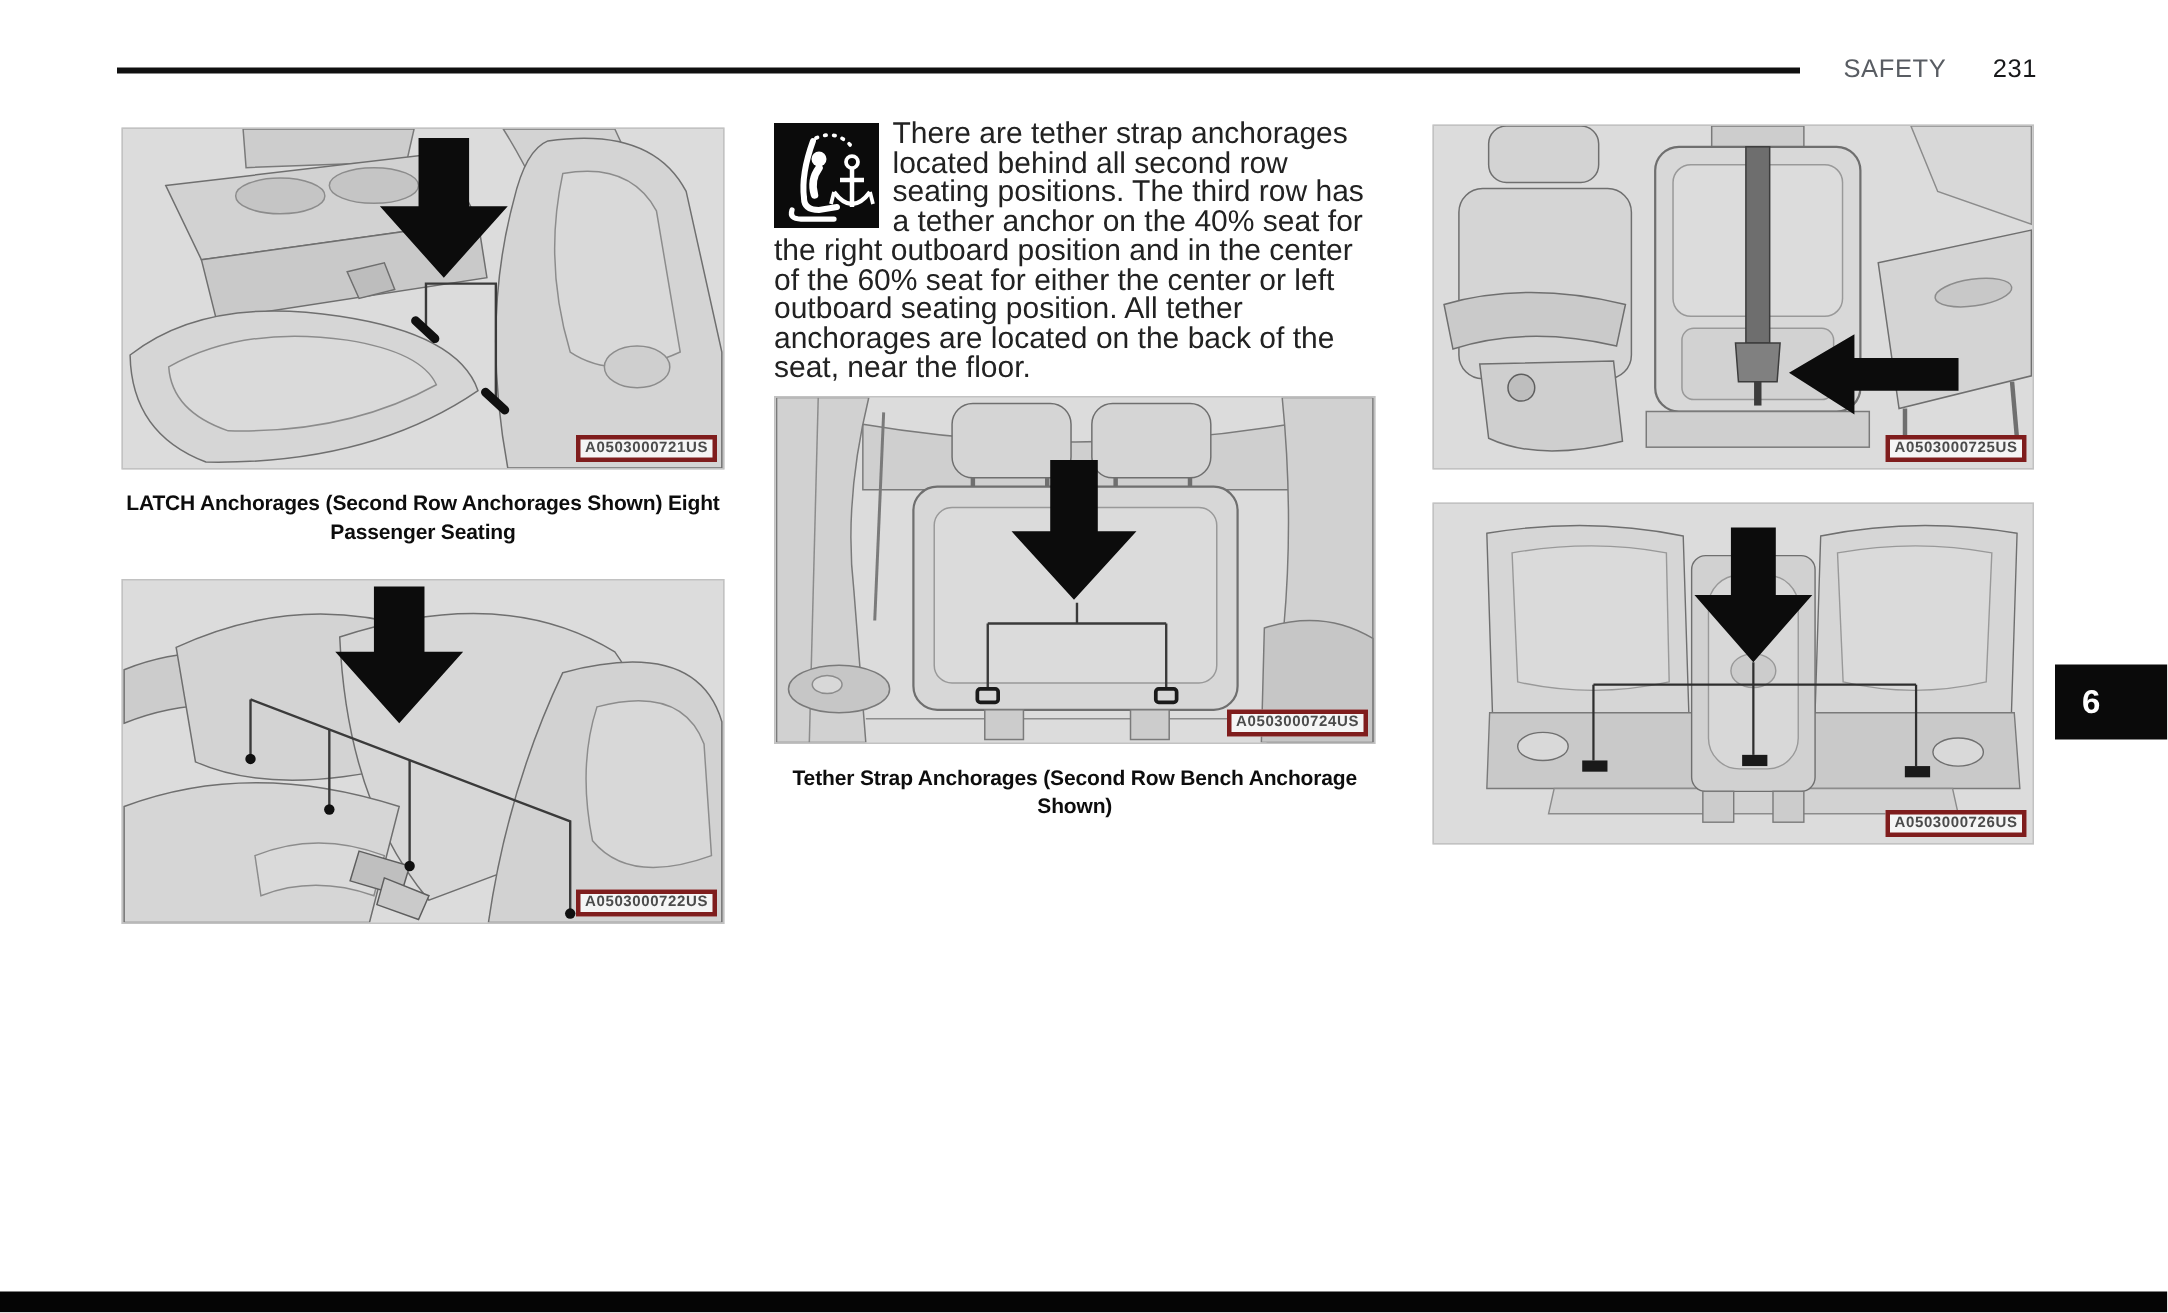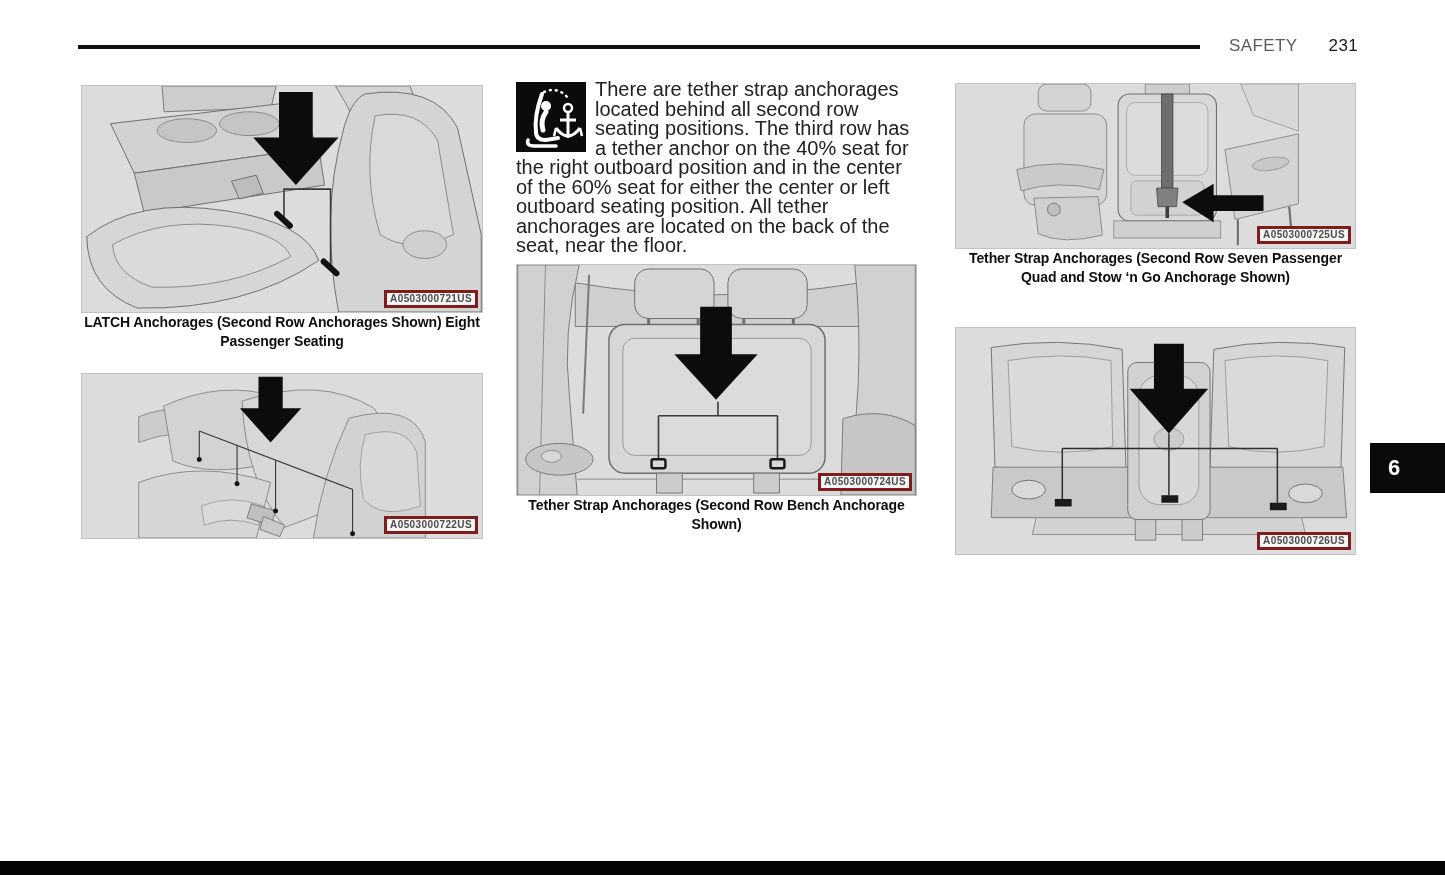--- a/index.html
+++ b/index.html
@@ -29,32 +29,32 @@
   .col3 { left:955px; top:83px; width:401px; }
 
   .article-title { font-size:20px; font-weight:bold; color:#151515; line-height:25px; margin-bottom:7px; letter-spacing:-0.2px; }
   .para { font-size:20px; line-height:19.5px; color:#222; }
   .seat-icon { float:left; width:70px; height:70px; margin:2px 9px 2px 0; display:block; }
   .seat-icon svg { display:block; width:100%; height:100%; }
 
   .figure { position:relative; width:100%; background:#dcdcdc; overflow:hidden; border:1px solid #c2c2c2; }
   .figure svg { display:block; width:100%; height:100%; }
   .fig-h228 { height:228px; }
-  .fig-h230 { height:166px; }
+  .fig-h230 { height:230px; }
   .fig-h232 { height:232px; }
   .fig-code {
     position:absolute; right:4px; bottom:4px; background:#f5f5f5; border:3px solid #7f1d1d;
     color:#4b4b4b; font-size:10px; font-weight:bold; line-height:12px; padding:0 3px; letter-spacing:0.4px;
   }
   .caption {
-    text-align:center; font-weight:bold; font-size:14px;
+    margin-top:13px; text-align:center; font-weight:bold; font-size:14px;
     line-height:19px; color:#0d0d0d; letter-spacing:-0.1px;
   }
   .gap-top-22 { margin-top:22px; }
-  .gap-top-26 { margin-top:40px;padding-left:24px; }
+  .gap-top-26 { margin-top:22px;padding-left:24px; }
   .fig-margin-top { margin-top:8px; }
 </style>
 </head>
 <body>
 
 <div class="page">
 
   <div class="header-rule"></div>
   <div class="header-meta">
     <span class="header-section">SAFETY</span>
@@ -193,21 +193,20 @@
         <rect x="160" y="26" width="114" height="102" rx="12" fill="#dcdcdc" stroke="#999999"></rect>
         <rect x="166" y="136" width="102" height="48" rx="8" fill="#d2d2d2" stroke="#999999"></rect>
         <rect x="209" y="14" width="16" height="132" fill="#6e6e6e" stroke="#3c3c3c"></rect>
         <path d="M202,146 L232,146 L230,172 L204,172 Z" fill="#808080" stroke="#3c3c3c"></path>
         <line x1="217" y1="172" x2="217" y2="188" stroke="#3c3c3c" stroke-width="5"></line>
         <rect x="142" y="192" width="150" height="24" fill="#cfcfcf" stroke="#7a7a7a"></rect>
         <polygon points="238,166 282,140 282,156 352,156 352,178 282,178 282,194" fill="#0c0c0c"></polygon>
       </svg>
       <span class="fig-code">A0503000725US</span>
     </div>
-    <div class="caption">Tether Strap Anchorages (Second Row Seven Passenger Quad and Stow ‘n Go Anchorage Shown)</div>
 
     <div class="figure fig-h228 gap-top-26">
       <svg viewBox="0 0 401 228">
         <path d="M12,14 Q85,2 152,16 L156,142 Q85,156 16,142 Z" fill="#d6d6d6" stroke="#6f6f6f"></path>
         <path d="M30,28 Q88,18 140,28 L142,120 Q88,132 34,120 Z" fill="#dadada" stroke="#999999"></path>
         <path d="M250,16 Q318,2 390,14 L386,142 Q316,156 246,142 Z" fill="#d6d6d6" stroke="#6f6f6f"></path>
         <path d="M262,28 Q318,18 372,28 L368,120 Q316,132 266,120 Z" fill="#dadada" stroke="#999999"></path>
         <path d="M14,142 L388,142 L392,196 L12,196 Z" fill="#c9c9c9" stroke="#7a7a7a"></path>
         <ellipse cx="52" cy="166" rx="18" ry="10" fill="#d9d9d9" stroke="#6f6f6f"></ellipse>
         <ellipse cx="348" cy="170" rx="18" ry="10" fill="#d9d9d9" stroke="#6f6f6f"></ellipse>

